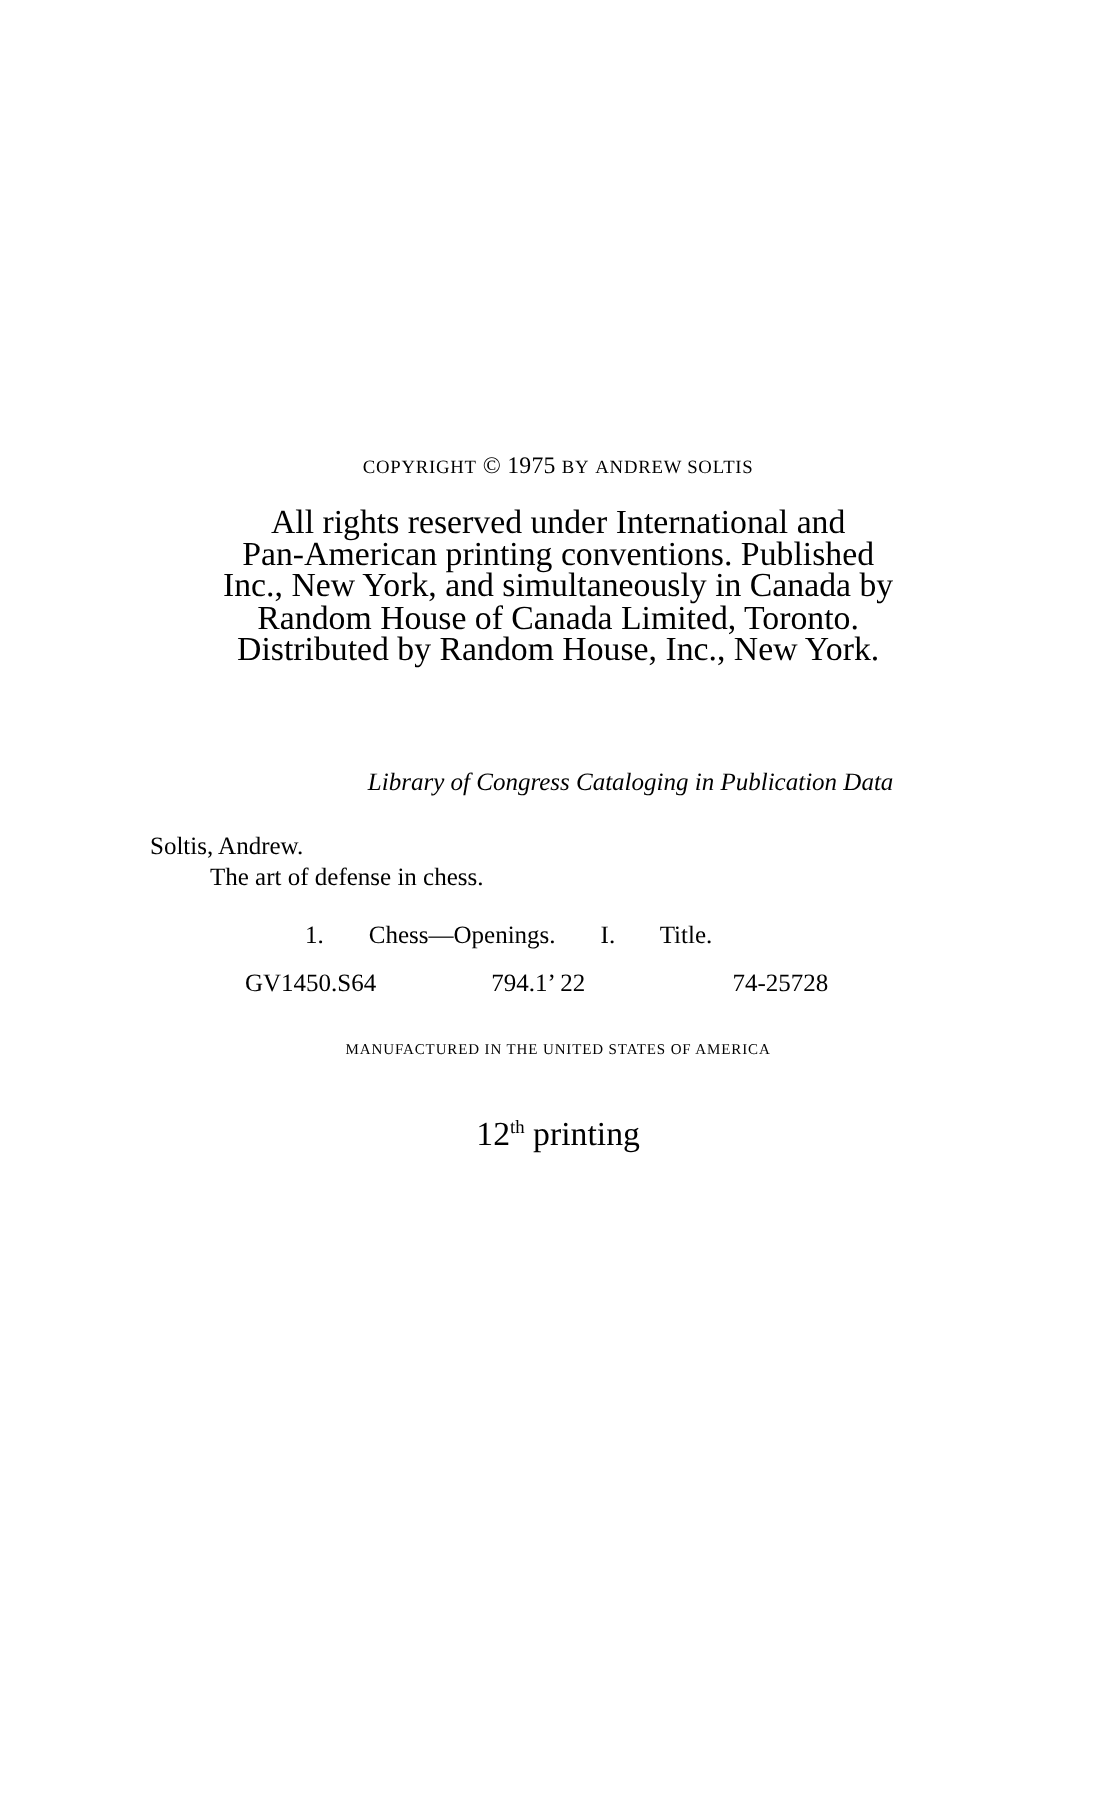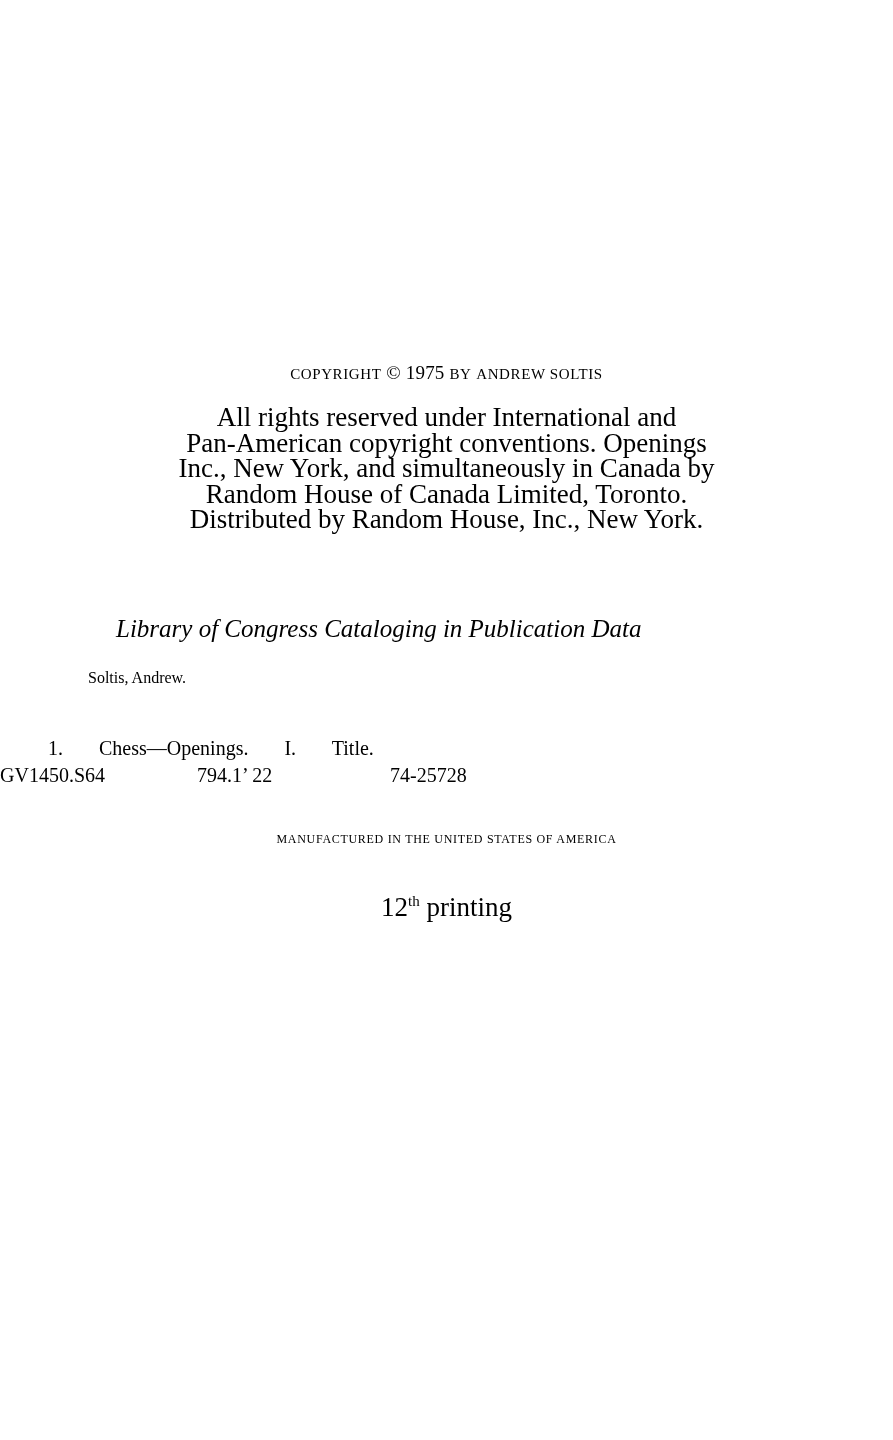--- a/index.html
+++ b/index.html
@@ -58,54 +58,55 @@
   
   .isbn {
     top: 568px;
     font-size: 20px;
     letter-spacing: 0.1px;
   }
 
   
   .loc-head {
     top: 615px;
-    font-size: 25px;
+    font-size: 20px;
     font-style: italic;
-    text-align: left;
+    text-align: center;
     padding-left: 116px;
     box-sizing: border-box;
   }
 
   
   .author {
     top: 665px;
     text-align: left;
-    padding-left: 88px;
+    padding-left: 120px;
     box-sizing: border-box;
-    font-size: 16px;
+    font-size: 20px;
     line-height: 25px;
   }
   .author .indent {
     padding-left: 48px;
   }
 
   
   .cat {
     top: 735px;
     text-align: left;
+    padding-left: 196px;
     box-sizing: border-box;
     font-size: 20px;
     line-height: 27px;
   }
   .cat-row1 {
     padding-left: 48px;
   }
   .cat-row1 .sp1 { display:inline-block; width: 26px; }
   .cat-row1 .sp2 { display:inline-block; width: 26px; }
-  .cat-row2 span.c1 { display:inline-block; width: 192px; }
+  .cat-row2 span.c1 { display:inline-block; width: 192px; margin-top: 12px; }
   .cat-row2 span.c2 { display:inline-block; width: 188px; }
 
   
   .manufactured {
     top: 832px;
     font-size: 12px;
     letter-spacing: 0.7px;
     white-space: nowrap;
   }
 
@@ -128,31 +129,32 @@
   <div class="block copyright-line">
     <span class="sc">COPYRIGHT</span>
     <span class="copy-sym">©</span>
     <span class="year">1975</span>
     <span class="sc">BY</span>
     <span class="sc">ANDREW SOLTIS</span>
   </div>
 
   <div class="block rights">
     <div>All rights reserved under International and</div>
-    <div>Pan-American copyright conventions. Openings</div>
+    <div>Pan-American printing conventions. Published</div>
     <div>Inc., New York, and simultaneously in Canada by</div>
     <div>Random House of Canada Limited, Toronto.</div>
     <div>Distributed by Random House, Inc., New York.</div>
   </div>
 
 
   <div class="block loc-head">Library of Congress Cataloging in Publication Data</div>
 
   <div class="block author">
     <div>Soltis, Andrew.</div>
+    <div class="indent">The art of defense in chess.</div>
   </div>
 
   <div class="block cat">
     <div class="cat-row1">
       <span>1.</span>
       <span class="sp1"></span>
       <span>Chess—Openings.</span>
       <span class="sp1"></span>
       <span>I.</span>
       <span class="sp2"></span>

